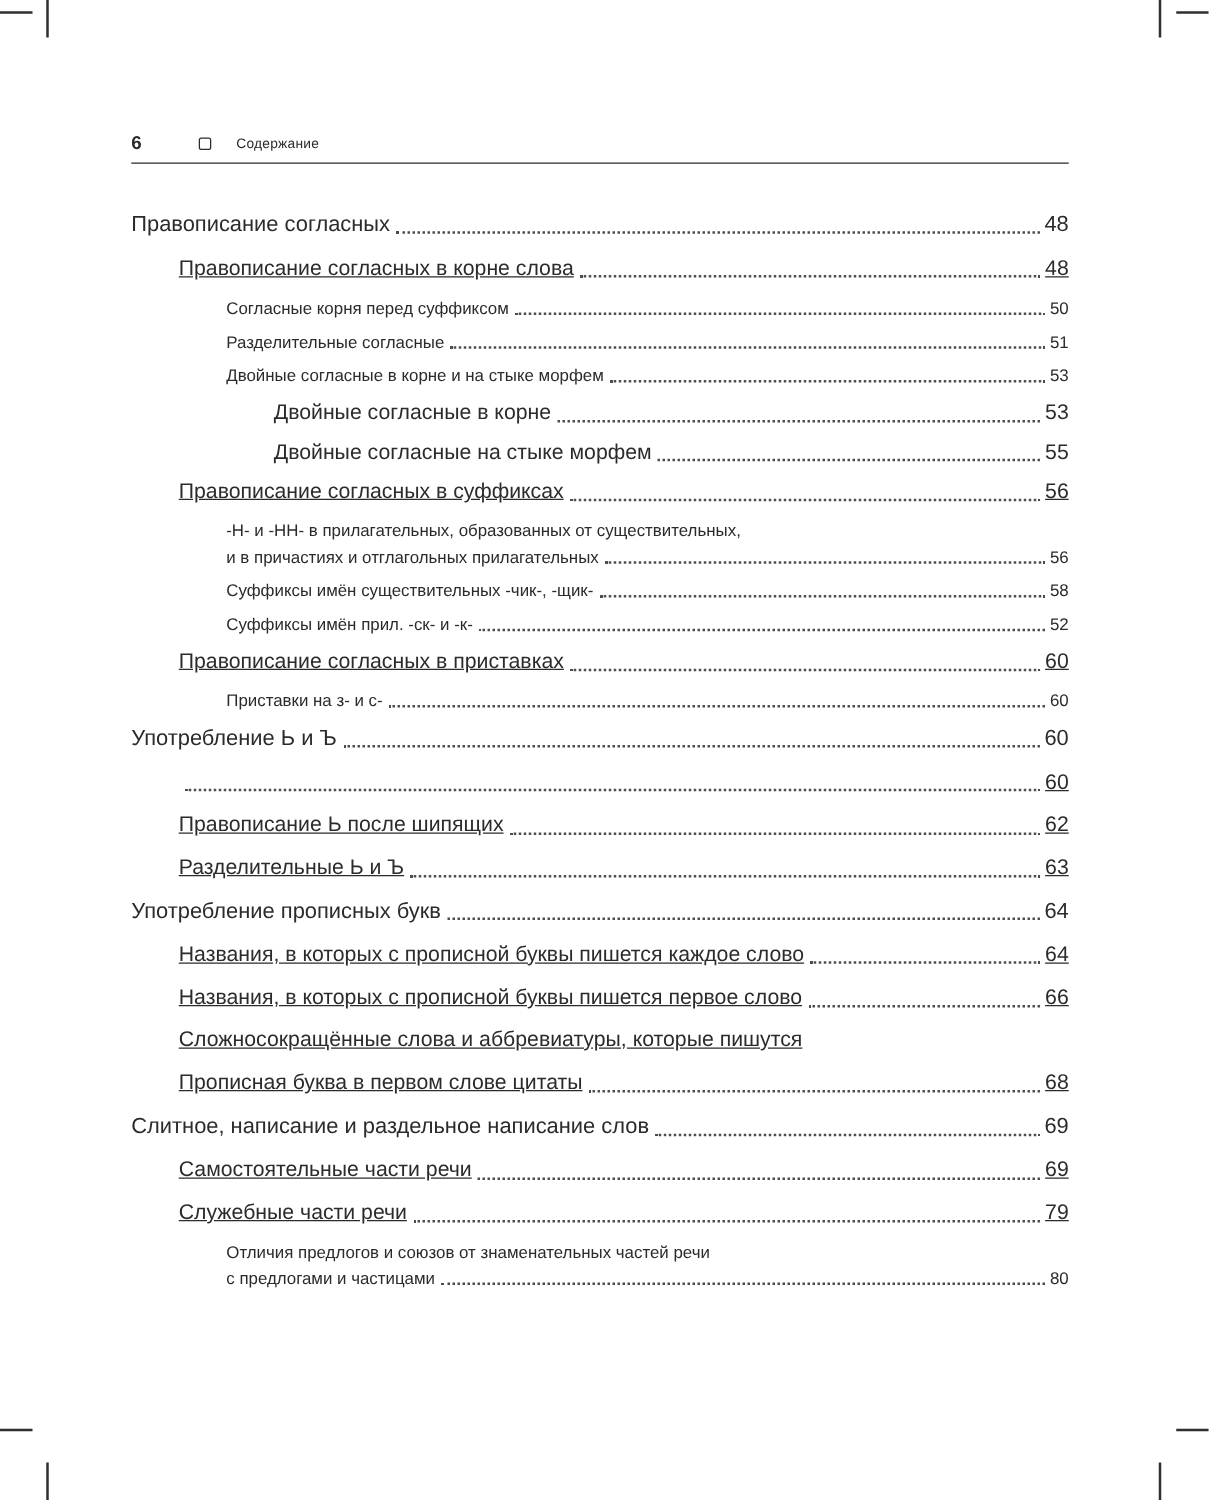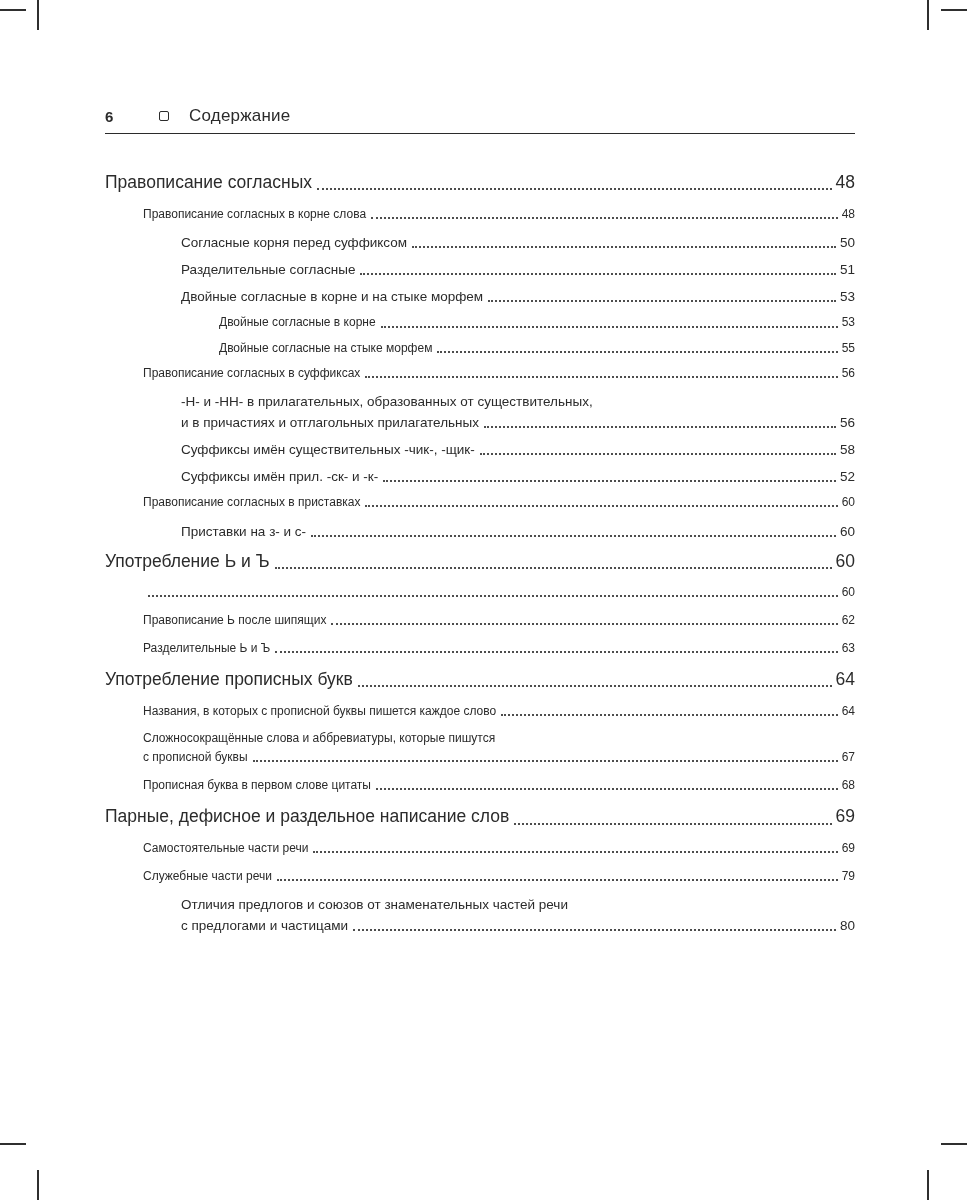--- a/index.html
+++ b/index.html
@@ -42,37 +42,37 @@
     min-width: 54px;
   }
   .bullet {
     width: 10px; height: 10px;
     border: 1.6px solid #2b2b2b;
     border-radius: 2px;
     display: inline-block;
     margin-right: 20px;
   }
   .header-title {
-    font-size: 17px;
+    font-size: 11px;
     letter-spacing: 0.2px;
   }
   .header-rule {
     border: 0;
     border-top: 1.4px solid #2b2b2b;
     margin-top: 7px;
   }
 
   .toc { margin-top: 37px; }
 
   .toc-entry { line-height: 1.3; }
   .toc-entry.level-0 { font-size: 17.5px; margin-bottom: 13px; }
   .toc-entry.level-0:first-child { margin-top: 0; }
-  .toc-entry.level-1 { font-size: 12px;   padding-left: 38px;  margin-bottom: 12px; }
+  .toc-entry.level-1 { font-size: 17px;   padding-left: 38px;  margin-bottom: 12px; text-decoration: underline; }
   .toc-entry.level-2 { font-size: 13.5px; padding-left: 76px;  margin-bottom: 9.5px; }
-  .toc-entry.level-3 { font-size: 12px; padding-left: 114px; margin-bottom: 9.5px; }
+  .toc-entry.level-3 { font-size: 17px; padding-left: 114px; margin-bottom: 9.5px; }
 
   .toc-row { display: flex; align-items: flex-end; }
   .toc-title { white-space: pre-wrap; }
   .toc-line { margin-bottom: 3px; }
   .leader {
     flex: 1 1 auto;
     min-width: 18px;
     border-bottom: 2px dotted #4d4d4d;
     margin: 0 4px 3.5px 5px;
   }
@@ -266,45 +266,48 @@
 
   <div class="toc-entry level-1">
     <div class="extra-lines"></div>
     <div class="toc-row">
       <span class="toc-title">Названия, в которых с прописной буквы пишется каждое слово</span>
       <span class="leader"></span>
       <span class="toc-page">64</span>
     </div>
   </div>
 
+  <div class="toc-entry level-1">
+    <div class="extra-lines"></div>
+    <div class="toc-row">
+      <span class="toc-title">Названия, в которых с прописной буквы пишется первое слово</span>
+      <span class="leader"></span>
+      <span class="toc-page">66</span>
+    </div>
+  </div>
 
   <div class="toc-entry level-1">
     <div class="extra-lines">
           <div class="toc-line">Сложносокращённые слова и аббревиатуры, которые пишутся</div>
         </div>
-    <div class="toc-row">
-      <span class="toc-title">с прописной буквы</span>
-      <span class="leader"></span>
-      <span class="toc-page">67</span>
-    </div>
   </div>
 
   <div class="toc-entry level-1">
     <div class="extra-lines"></div>
     <div class="toc-row">
       <span class="toc-title">Прописная буква в первом слове цитаты</span>
       <span class="leader"></span>
       <span class="toc-page">68</span>
     </div>
   </div>
 
   <div class="toc-entry level-0">
     <div class="extra-lines"></div>
     <div class="toc-row">
-      <span class="toc-title">Парные, дефисное и раздельное написание слов</span>
+      <span class="toc-title">Слитное, написание и раздельное написание слов</span>
       <span class="leader"></span>
       <span class="toc-page">69</span>
     </div>
   </div>
 
   <div class="toc-entry level-1">
     <div class="extra-lines"></div>
     <div class="toc-row">
       <span class="toc-title">Самостоятельные части речи</span>
       <span class="leader"></span>

